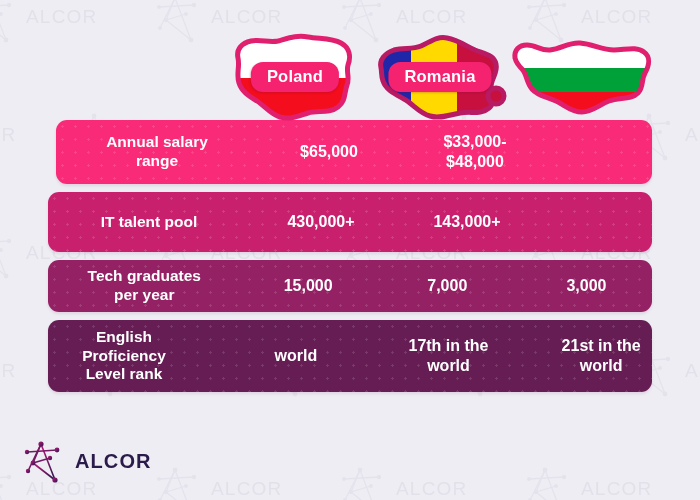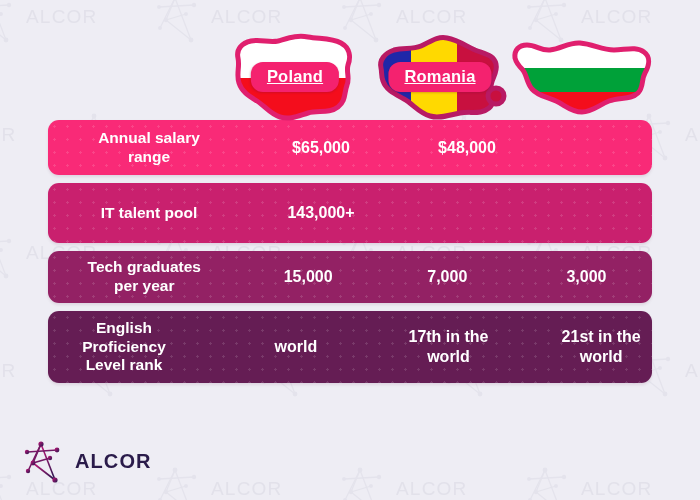--- a/index.html
+++ b/index.html
@@ -83,21 +83,20 @@
     background: #f4226f;
     color: #ffffff;
     border-radius: 12px;
     font-size: 16.5px;
     font-weight: 700;
     letter-spacing: 0.2px;
     padding: 6px 16px 7px 16px;
     white-space: nowrap;
     line-height: 1;
     box-shadow: 0 1px 2px rgba(120,10,60,.25);
-    text-decoration: underline;
   }
 
   
   #rows {
     position: absolute;
     left: 48px;
     top: 120px;
     width: 604px;
     z-index: 2;
   }
@@ -107,21 +106,21 @@
     align-items: center;
     border-radius: 11px;
     margin-bottom: 8px;
     color: #ffffff;
     overflow: hidden;
     background-image:
       radial-gradient(rgba(255,255,255,.13) 1px, transparent 1.2px);
     background-size: 13px 13px;
     box-shadow: 0 2px 3px rgba(90,10,60,.10);
   }
-  .row-0 { height: 55px; background-color: #f92a77; }
+  .row-0 { height: 64px; background-color: #f92a77; margin-left: 8px; }
   .row-1 { height: 60px; background-color: #c9206e; }
   .row-2 { height: 52px; background-color: #932164; }
   .row-3 { height: 72px; background-color: #651d54; gap: 43px; }
 
   .cell {
     text-align: center;
     line-height: 1.22;
     font-weight: 700;
     position: relative;
     z-index: 1;
@@ -689,27 +688,31 @@
 
     <div class="row row-0">
       <div class="cell cell-label">
         <div>Annual salary</div>
         <div>range</div>
       </div>
       <div class="cell cell-val c-ro">
         <div>$65,000</div>
       </div>
       <div class="cell cell-val c-bg">
+        <div>$33,000-</div>
         <div>$48,000</div>
       </div>
     </div>
 
     <div class="row row-1">
       <div class="cell cell-label">
         <div>IT talent pool</div>
+      </div>
+      <div class="cell cell-val c-pl">
+        <div>430,000+</div>
       </div>
       <div class="cell cell-val c-ro">
         <div>143,000+</div>
       </div>
     </div>
 
     <div class="row row-2">
       <div class="cell cell-label">
         <div>Tech graduates</div>
         <div>per year</div>

